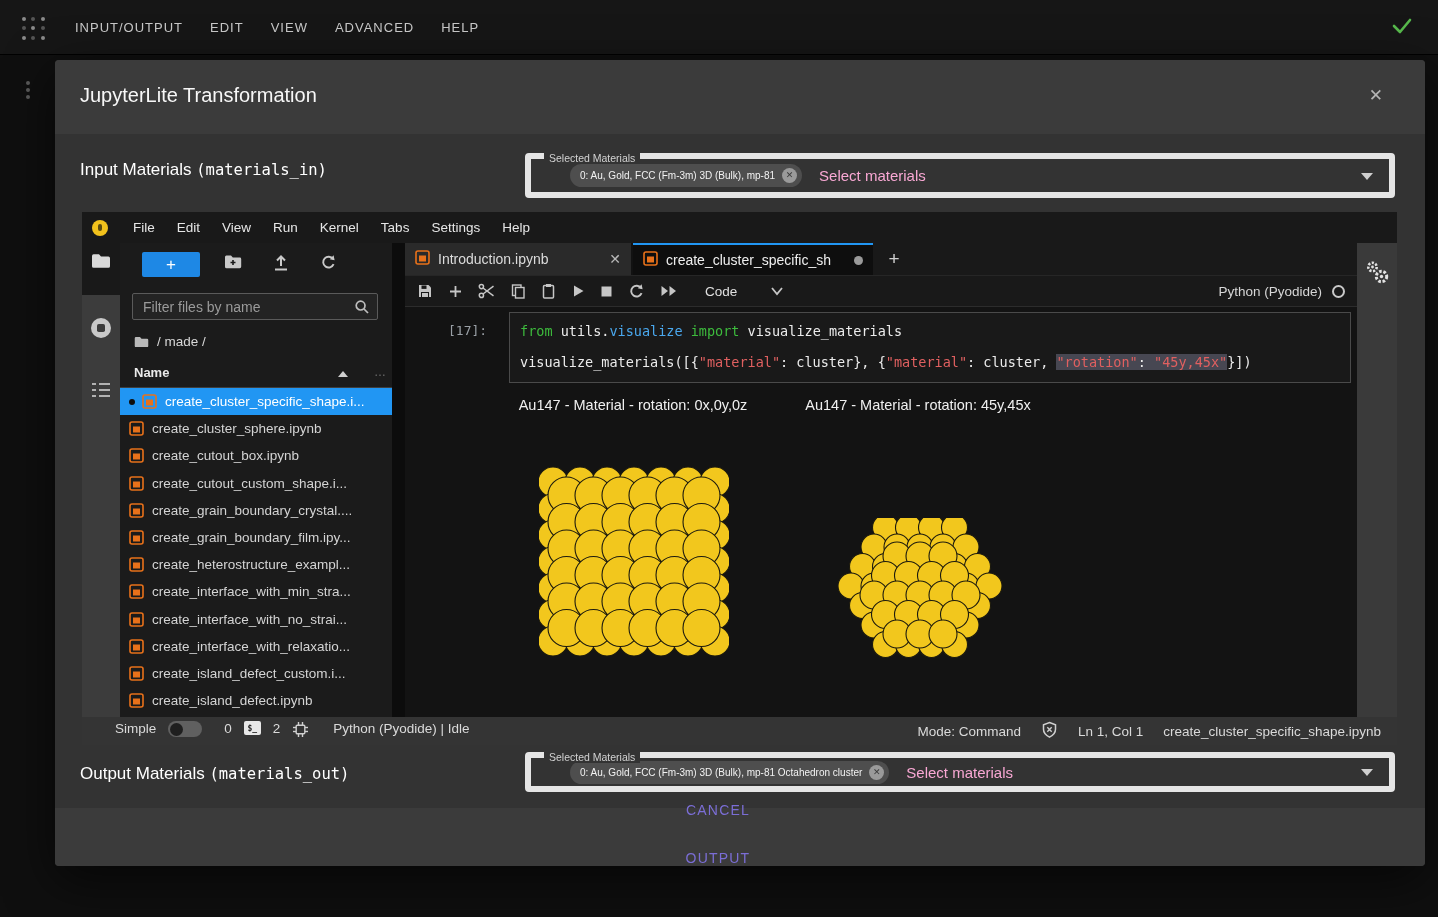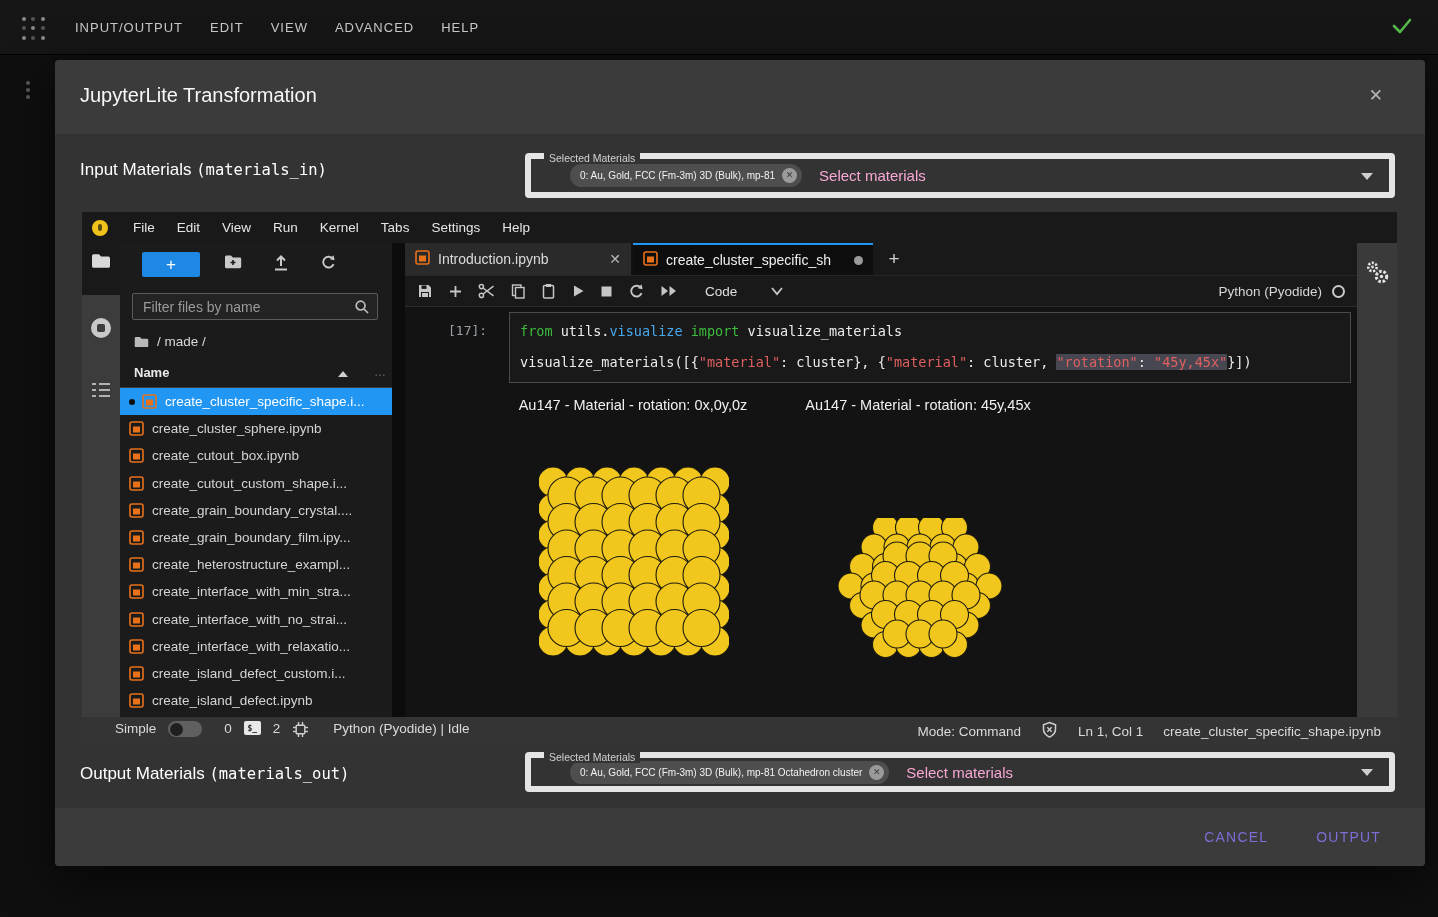--- a/index.html
+++ b/index.html
@@ -130,21 +130,21 @@
   .sb-right { margin-left:auto; display:flex; align-items:center; gap:20px; padding-right:16px; }
   .toggle { width:34px; height:16px; background:#606060; border-radius:8px; position:relative; cursor:pointer; }
   .toggle .knob { position:absolute; left:2px; top:1.5px; width:13px; height:13px; border-radius:50%; background:#1f1f1f; }
   .sb-num { margin-left:10px; }
   .term-icon { width:17px; height:14px; background:#e8e8e8; border-radius:2px; color:#222; font-family:"DejaVu Sans Mono",monospace;
                font-size:8px; font-weight:bold; display:flex; align-items:center; justify-content:center; }
   .sb-kernelstatus { margin-left:12px; }
 
   
   .modal-footer { position:absolute; left:0; bottom:0; width:100%; height:58px; background:#3b3b3b; border-radius:0 0 4px 4px;
-                  display:flex; align-items:center; justify-content:flex-end; gap:48px; padding-right:44px; }
+                  display:flex; align-items:center; justify-content:flex-end; gap:32px; padding-right:44px;flex-direction:column; }
   .dlg-btn { background:none; border:none; color:#7b6ed6; font-size:14px; letter-spacing:1.2px;
              font-family:"Liberation Sans",sans-serif; cursor:pointer; }
 </style>
 </head>
 <body>
 
 <div id="app">
 
   <div class="topbar">
     <div class="apps-icon">

